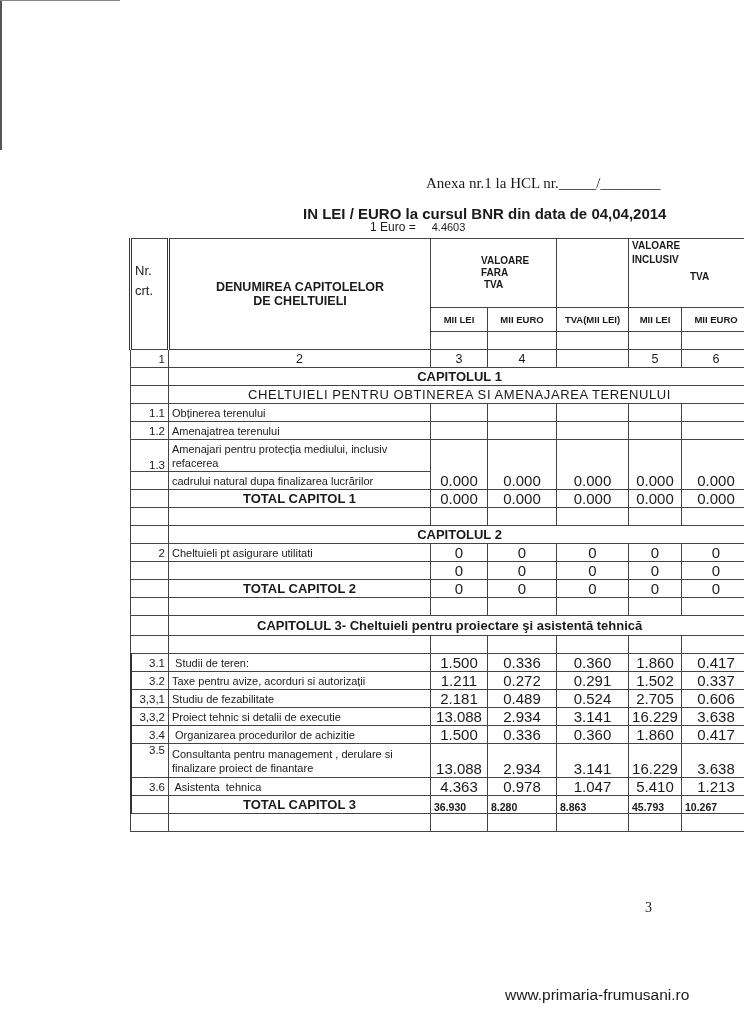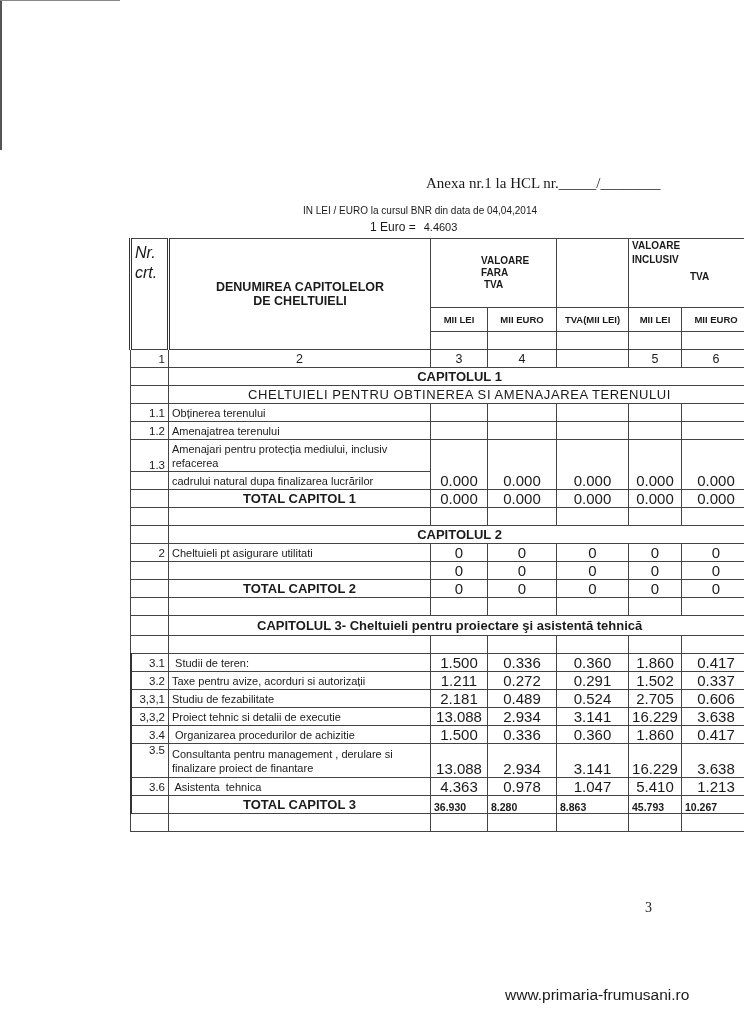--- a/index.html
+++ b/index.html
@@ -1,22 +1,22 @@
 <!DOCTYPE html>
 <html><head>
 <meta charset="utf-8">
 <style>
   html, body { margin:0; padding:0; }
   body { width:744px; height:1024px; background:#ffffff; position:relative; overflow:hidden; font-family:"Liberation Sans", sans-serif; color:#1a1a1a; }
   .edge-left { position:absolute; left:0; top:0; width:2px; height:150px; background:#555; }
   .edge-top { position:absolute; left:0; top:0; width:120px; height:1px; background:#888; }
   .annex { position:absolute; left:426px; top:175px; font-family:"Liberation Serif", serif; font-size:15px; white-space:nowrap; }
-  .title { position:absolute; left:271px; top:205px; font-weight:normal; font-size:10px; white-space:nowrap;padding-left:32px; }
+  .title { position:absolute; left:271px; top:205px; font-weight:bold; font-size:15px; white-space:nowrap;padding-left:32px; }
   .rate { position:absolute; left:370px; top:220px; font-size:12px; white-space:nowrap; }
-  .rate .v { font-size:11px; margin-left:8px; }
+  .rate .v { font-size:11px; margin-left:16px; }
   table { position:absolute; left:129px; top:238px; border-collapse:collapse; table-layout:fixed; width:620px; font-size:11px; }
   td { border:1px solid #444; padding:0 3px; height:17px; overflow:hidden; white-space:nowrap; }
   col.c1 { width:38px; } col.c2 { width:262px; } col.c3 { width:57px; } col.c4 { width:69px; } col.c5 { width:72px; } col.c6 { width:53px; } col.c7 { width:69px; }
   .nr { text-align:right; font-size:11.5px; }
   .ctr { text-align:center; }
   .b { font-weight:bold; }
   .hdr td { vertical-align:top; }
   .thick-left { border-left:2px solid #333;margin-left:47px; }
   .chap { font-weight:bold; font-size:13px; text-align:center; }
   .chapsub { font-size:13px; text-align:center; letter-spacing:0.6px; }
@@ -44,21 +44,21 @@
       <col class="c1">
       <col class="c2">
       <col class="c3">
       <col class="c4">
       <col class="c5">
       <col class="c6">
       <col class="c7">
     </colgroup>
   <tbody>
       <tr class="hdr" style="height:66px">
-    <td rowspan="3" style="border-left:3px double #333; border-right:3px double #333; font-size:16px; line-height:20px; padding-top:4px;font-style:italic;">
+    <td rowspan="3" style="border-left:3px double #333; border-right:3px double #333; font-size:13px; line-height:20px; padding-top:22px;">
       <div>Nr.</div>
       <div>crt.</div>
     </td>
     <td rowspan="3" class="b ctr wrap" style="vertical-align:middle; font-size:12.5px; padding:0 40px;">DENUMIREA  CAPITOLELOR DE CHELTUIELI</td>
     <td colspan="2" class="b ctr wrap" style="font-size:10px; line-height:12px; padding:16px 50px;">VALOARE  FARA TVA</td>
     <td></td>
     <td colspan="2" class="b" style="font-size:10px; line-height:12px;">
       <div class="wrap" style="width:70px">VALOARE INCLUSIV</div>
       <div style="padding-left:58px; margin-top:4px;">TVA</div>
     </td>

